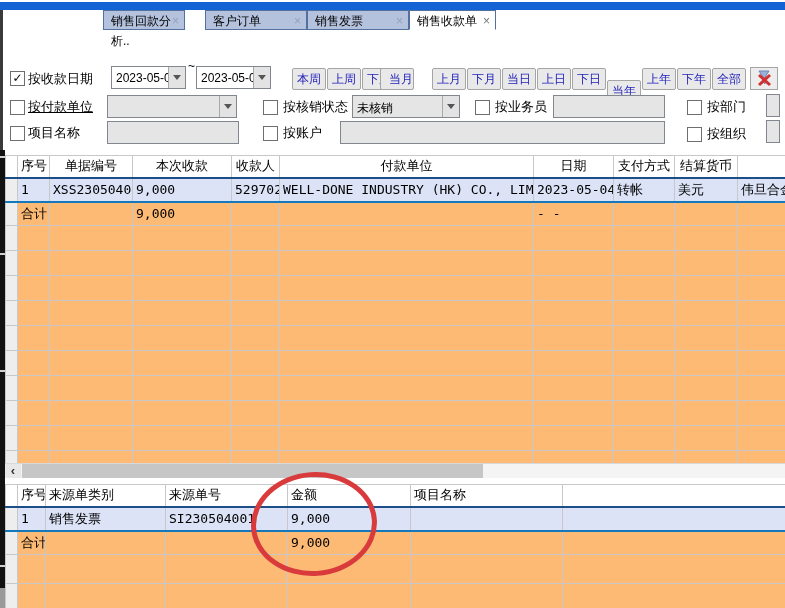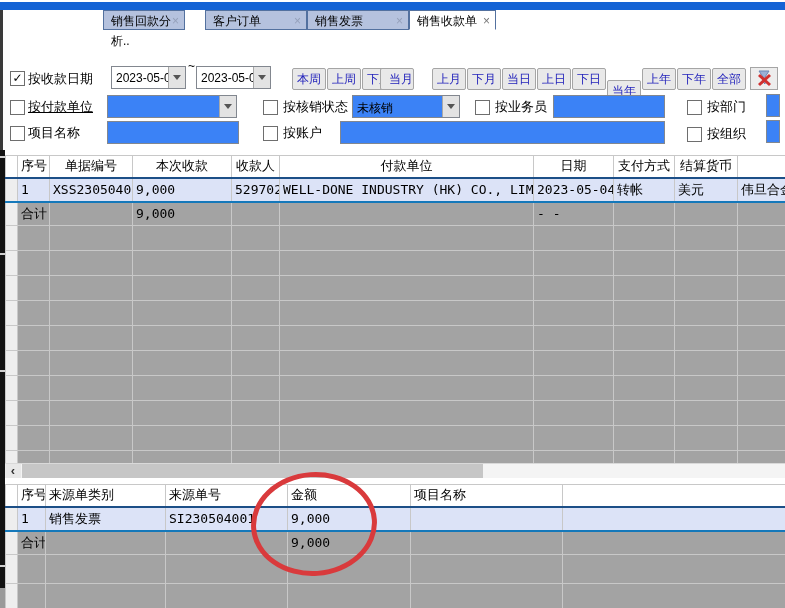--- a/index.html
+++ b/index.html
@@ -21,29 +21,29 @@
   
   .cb{position:absolute;width:13px;height:13px;background:#fff;border:1px solid #6e6e6e;
       font-size:12px;line-height:13px;text-align:center;color:#000;}
   .lbl{position:absolute;font-size:13px;white-space:nowrap;}
   .combo{position:absolute;height:23px;background:#fff;border:1px solid #82878f;box-sizing:border-box;}
   .combo .val{position:absolute;left:4px;top:4px;font-size:12px;white-space:nowrap;}
   .combo .arr{position:absolute;right:0;top:0;width:17px;height:100%;background:#e3e3e3;
               border-left:1px solid #a9a9a9;box-sizing:border-box;}
   .combo .arr:after{content:"";position:absolute;left:4px;top:8px;border-left:4px solid transparent;
               border-right:4px solid transparent;border-top:5px solid #555;}
-  .cyanbg{background:#3b82f6;}
+  .cyanbg{background:#e5e5e5;}
   .tilde{position:absolute;font-size:12px;}
   .btn{position:absolute;width:34px;height:22px;background:#e9e9e9;border:1px solid #a5a5a5;
        box-sizing:border-box;font-size:12px;color:#2222bb;text-align:center;line-height:20px;border-radius:2px;}
   .iconbtn{position:absolute;left:750px;top:67px;width:28px;height:23px;background:#ededed;
        border:1px solid #a5a5a5;box-sizing:border-box;}
   
   .gridwrap{position:absolute;left:5px;overflow:hidden;background:#fff;}
-  table.grid{border-collapse:collapse;table-layout:fixed;width:780px;background:#a3a3a3;padding-left:9px;}
+  table.grid{border-collapse:collapse;table-layout:fixed;width:780px;background:#fdba74;padding-left:9px;}
   table.grid td{border:1px solid #c8c8c8;font-size:13px;padding:0 3px;overflow:hidden;
        white-space:nowrap;height:24px;box-sizing:border-box;}
   tr.hdr td{height:22px;background:#fff;}
   .t1 tr.hdr td{text-align:center;}
   .t2 tr.hdr td{text-align:left;}
   tr.sel td{background:#dce3f7;border-top:2px solid #1c4f87;border-bottom:2px solid #1478ba;}
   tr.sel td.gut{background:#eeeeee;}
   td.gut{background:#eeeeee;}
   td.grayhdr{background:#e3e3e3;}
   .mono{font-family:"DejaVu Sans Mono","Liberation Mono",monospace;font-size:12px;}

